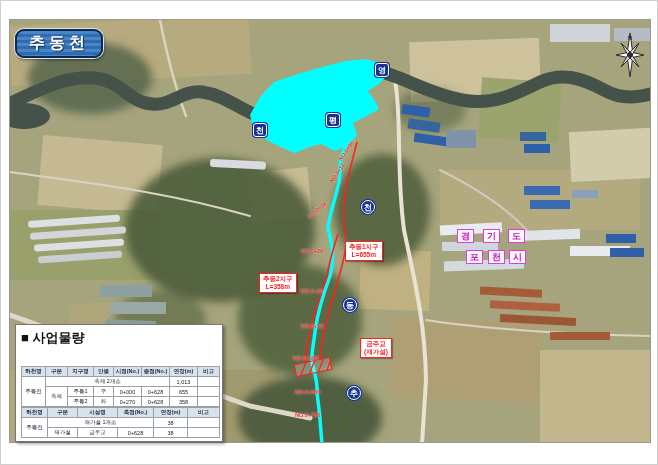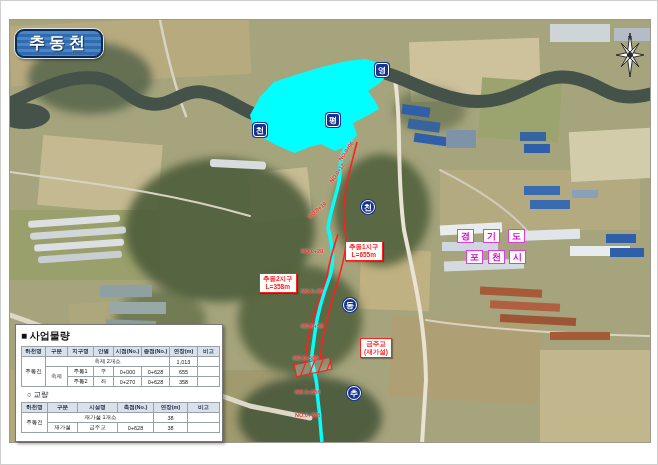--- a/index.html
+++ b/index.html
@@ -61,21 +61,21 @@
     position:absolute; color:#f23030; font-size:5.5px; font-weight:bold;
     white-space:nowrap; text-shadow:0 0 2px rgba(255,255,255,.8);
   }
 
   
   .panel {
     position:absolute; left:14px; top:323px; width:208px; height:118px;
     background:#ffffff; border:1px solid #777; box-shadow:2px 2px 3px rgba(0,0,0,.35);
     padding:4px 5px;
   }
-  .panel-title { font-size:10px; font-weight:bold; color:#111; margin-bottom:3px; }
+  .panel-title { font-size:13px; font-weight:bold; color:#111; margin-bottom:19px; }
   .section-heading { font-size:7.5px; color:#111; margin:3px 0 2px 6px; }
   table.qty {
     border-collapse:collapse; width:198px; table-layout:fixed;
   }
   table.qty th, table.qty td {
     border:1px solid #9aa0a8; font-size:5.5px; color:#222; text-align:center;
     padding:1px 0; height:9px; overflow:hidden; white-space:nowrap;
   }
   table.qty th { background:#d9e1ea; font-weight:bold; color:#1c2a44; }
 </style>
@@ -326,21 +326,20 @@
         <td>추동2</td>
         <td>좌</td>
         <td>0+270</td>
         <td>0+628</td>
         <td>358</td>
         <td></td>
       </tr>
     </tbody>
       </table>
 
-    <div class="section-heading">○ 교량</div>
     <table class="qty">
       <colgroup>
         <col style="width:26px">
           <col style="width:30px">
           <col style="width:40px">
         <col style="width:36px">
           <col style="width:34px">
           <col style="width:32px">
       </colgroup>
       <tbody>

